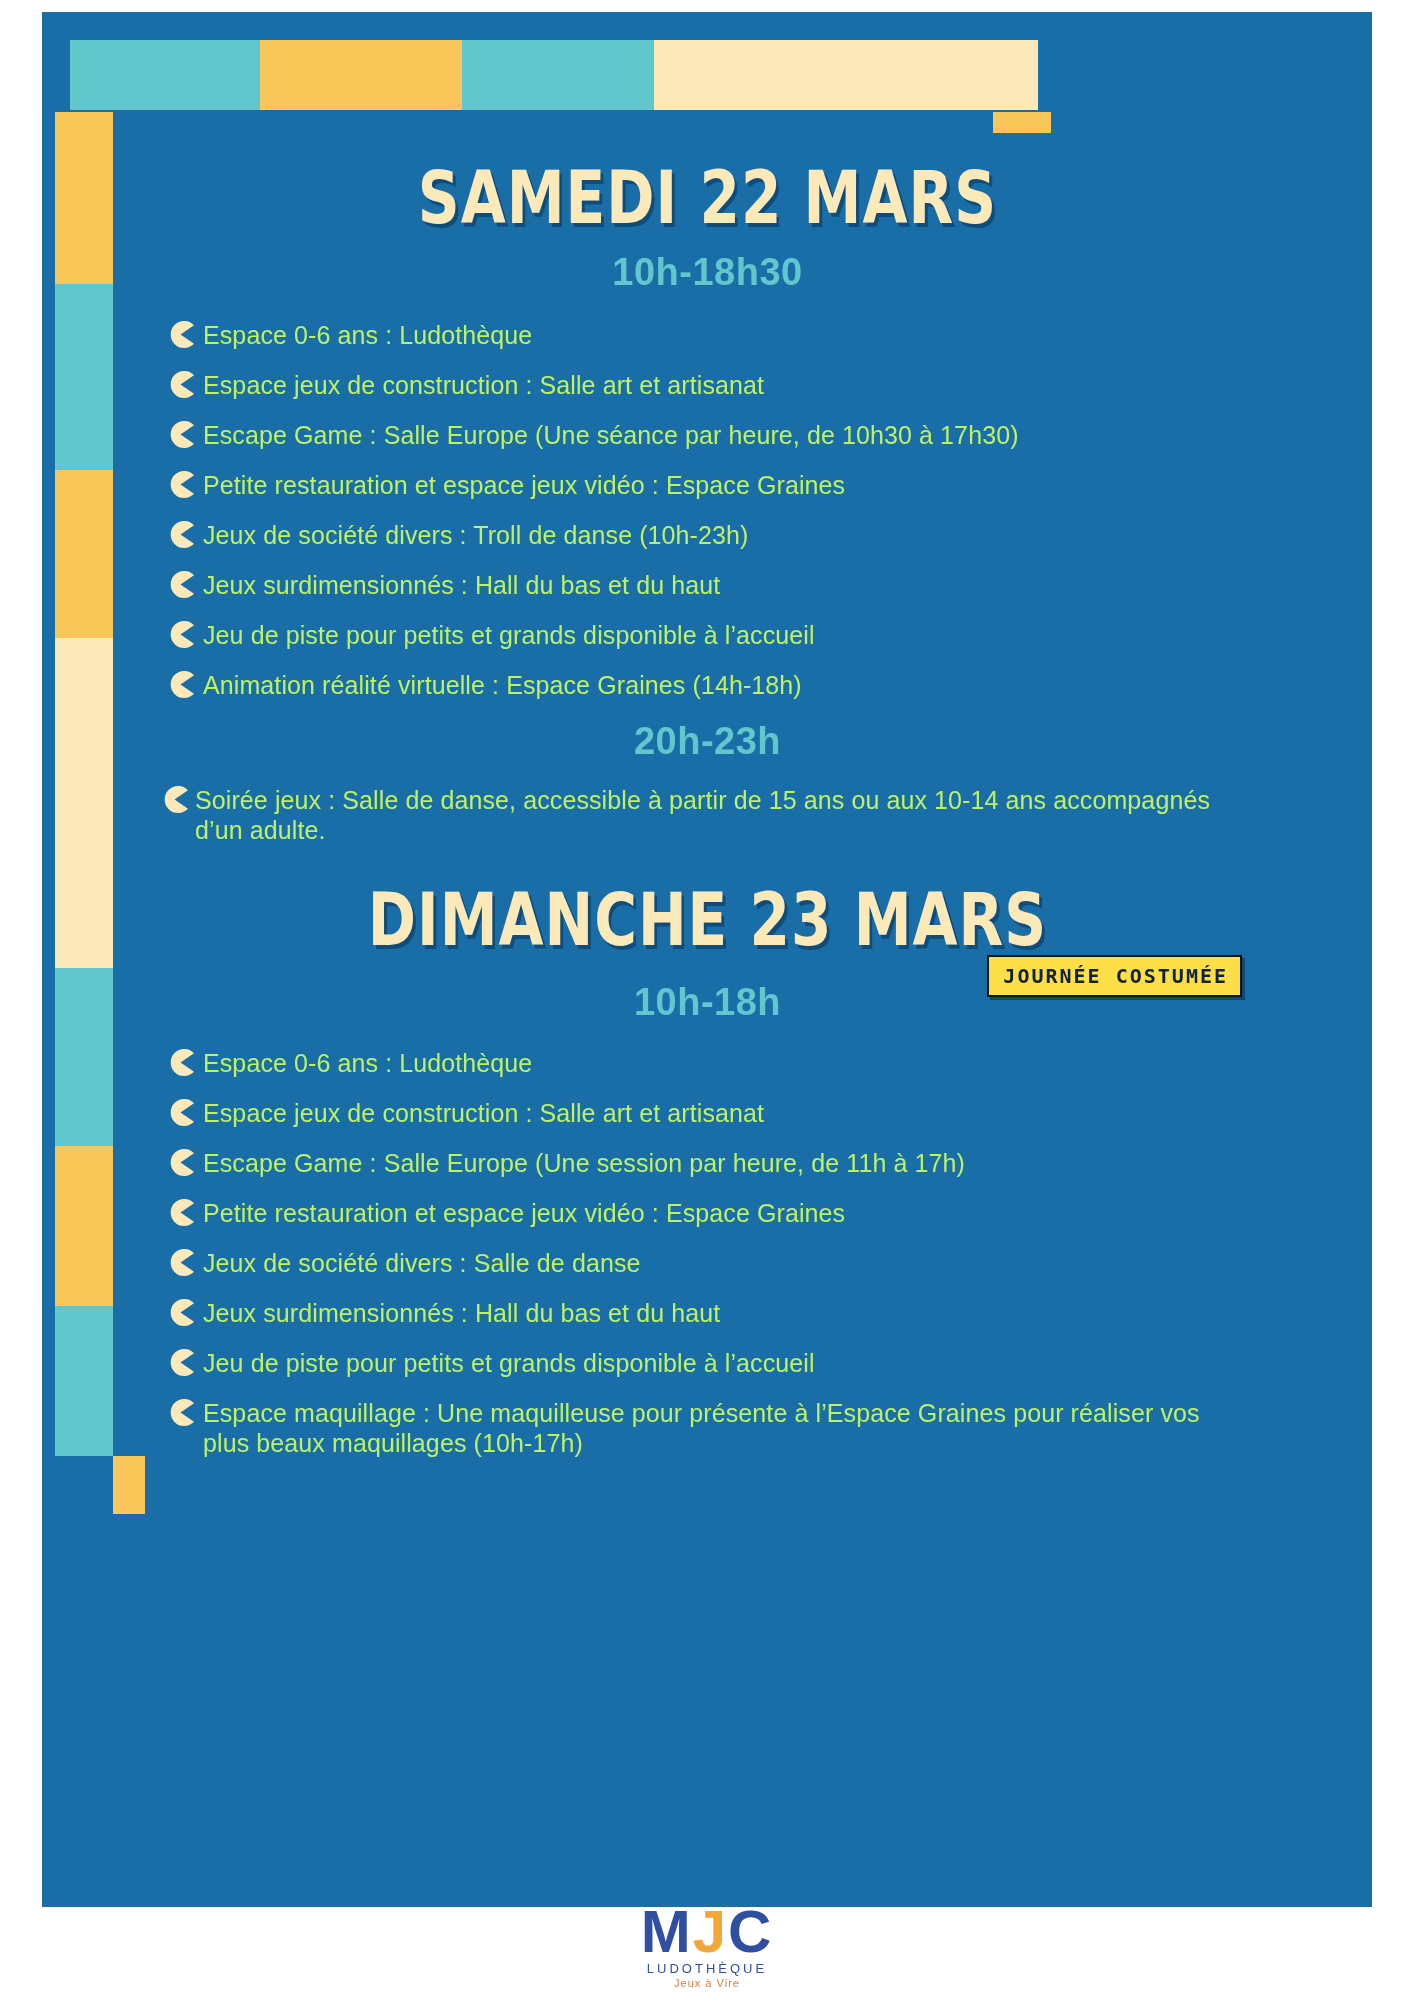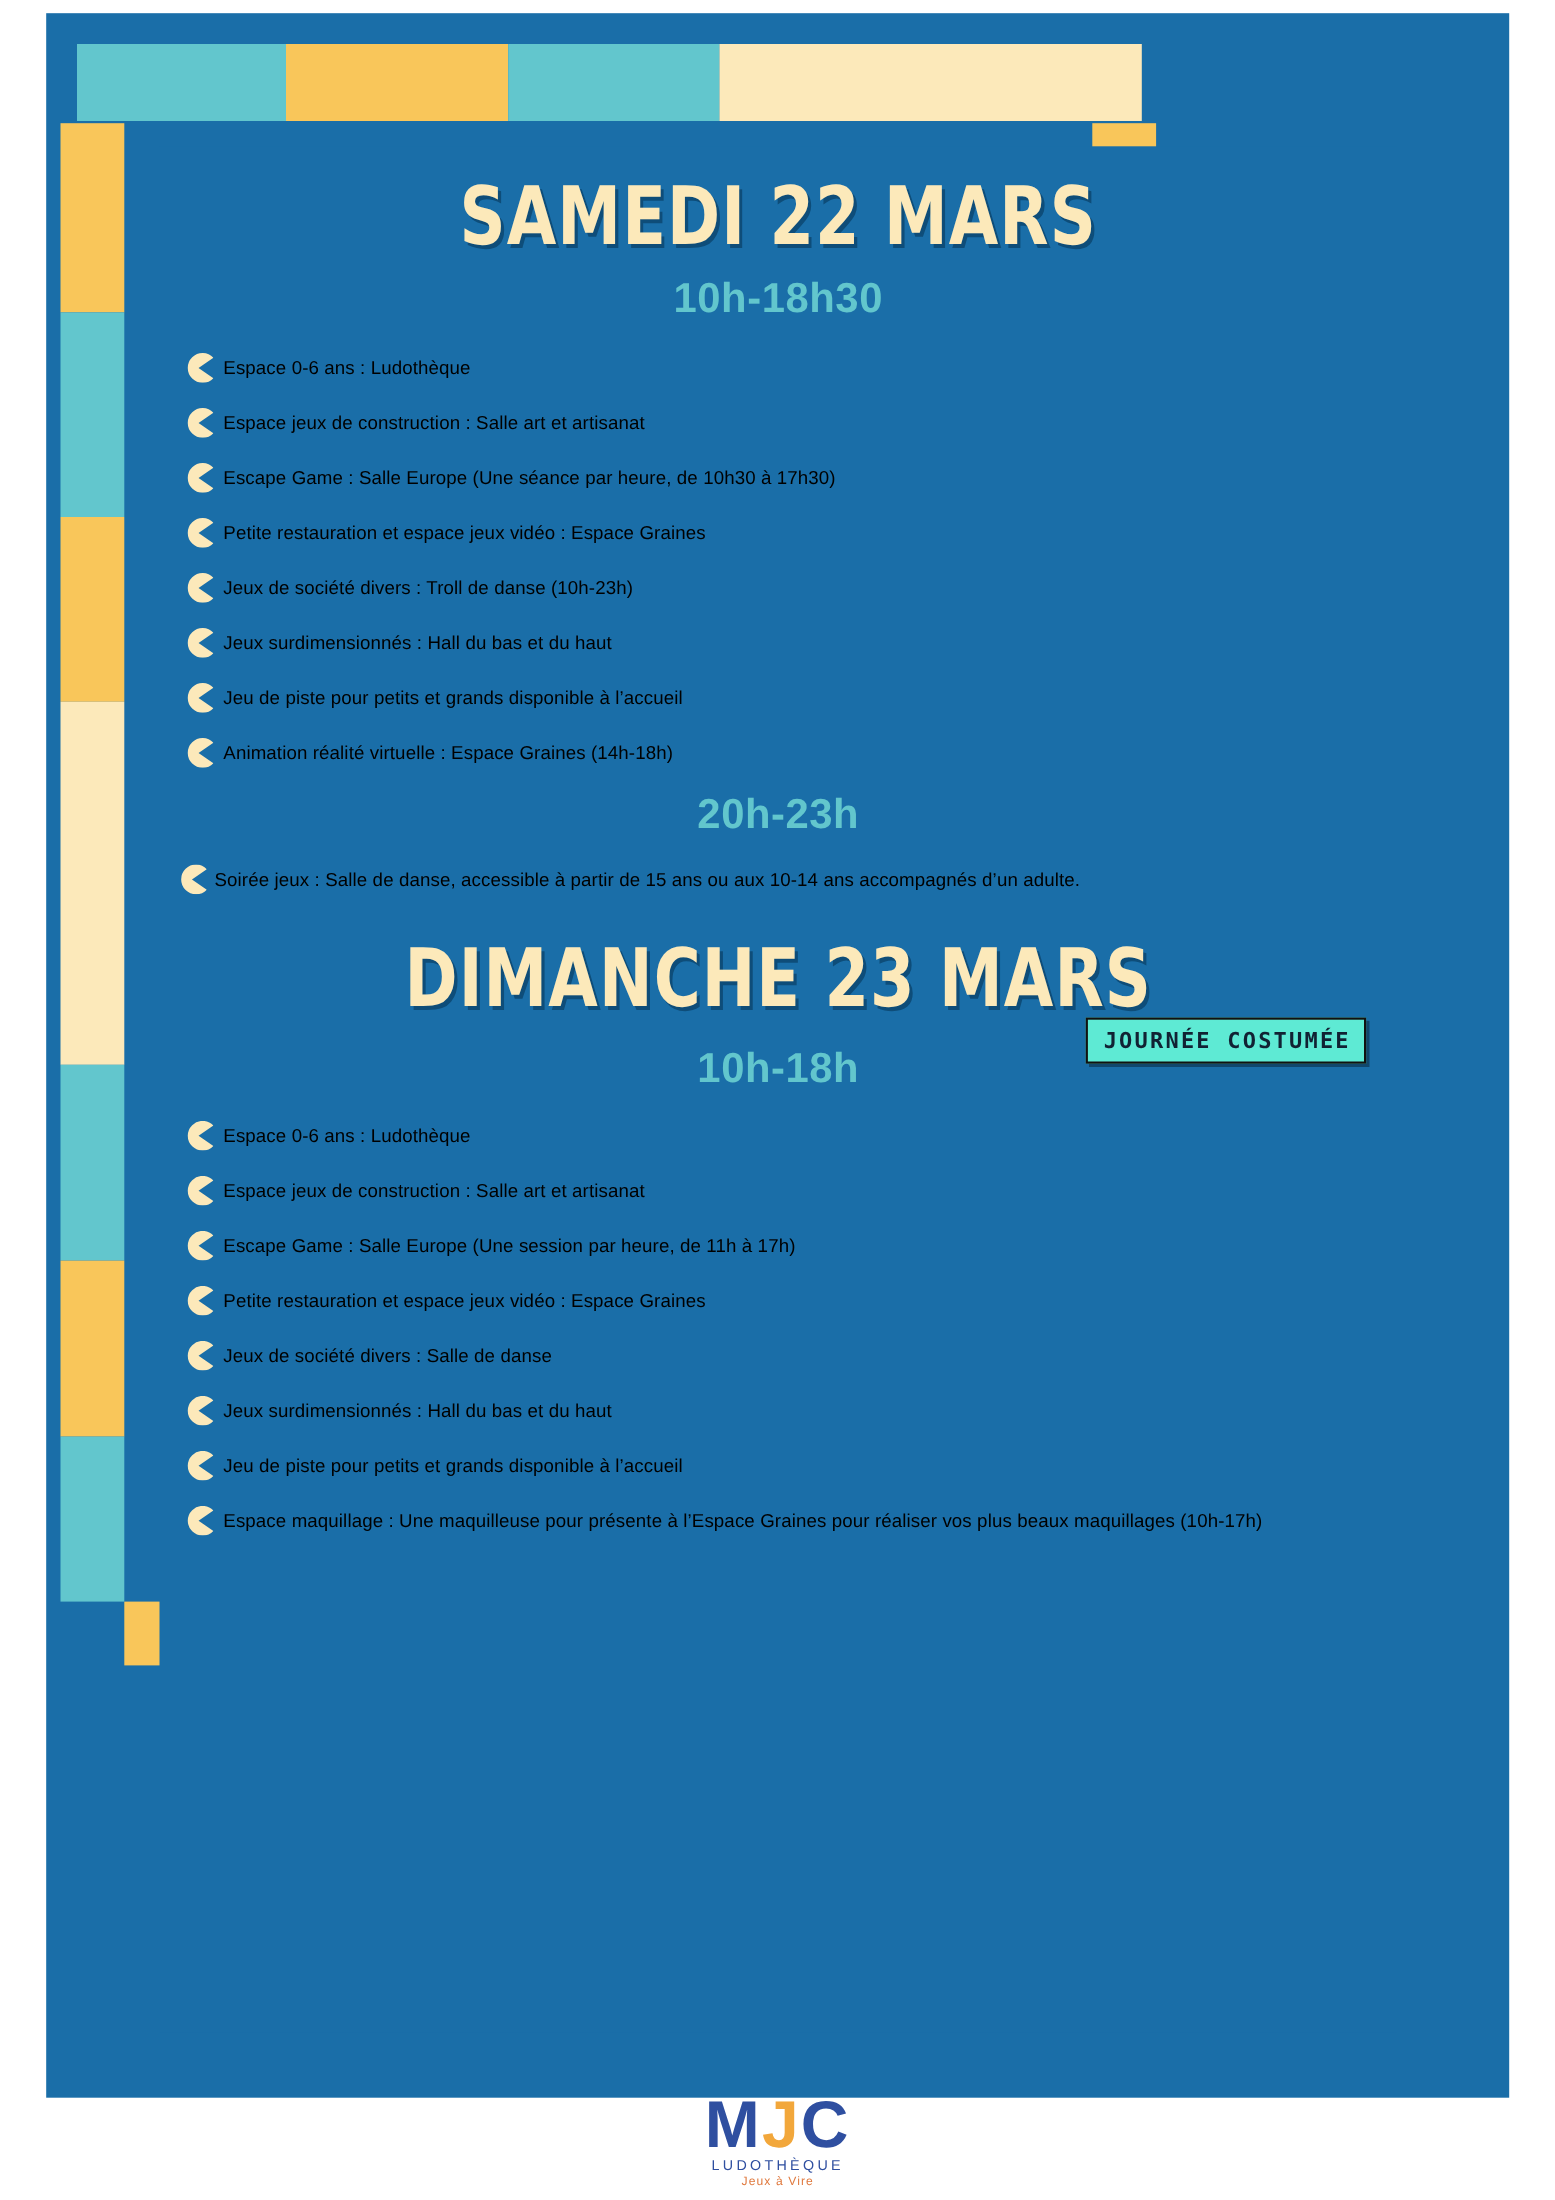--- a/index.html
+++ b/index.html
@@ -58,41 +58,41 @@
     text-align: center;
     color: #62c6cd;
     font-weight: bold;
     font-size: 38px;
     letter-spacing: 0.5px;
   }
 
   ul.items { list-style: none; margin: 0 0 0 0; padding: 0; }
   li.item {
     position: relative;
-    color: #000000;
-    font-size: 17px;
+    color: #bef264;
+    font-size: 25px;
     line-height: 30px;
     padding-left: 58px;
     margin-bottom: 20px;
     letter-spacing: 0.1px;
   }
   li.item .pac {
     position: absolute;
     left: 22px;
     top: 1px;
     width: 27px;
     height: 27px;
   }
   .pac svg { display: block; }
 
   .costume-badge {
     position: absolute;
     right: 28px;
     top: 0;
-    background: #5eead4;
+    background: #fde047;
     border: 2px solid #111;
     color: #123;
     font-family: "DejaVu Sans Mono", monospace;
     font-weight: bold;
     font-size: 20px;
     letter-spacing: 2px;
     padding: 7px 12px 7px 14px;
     box-shadow: 3px 3px 0 rgba(0,0,0,0.35);
     white-space: nowrap;
   }

